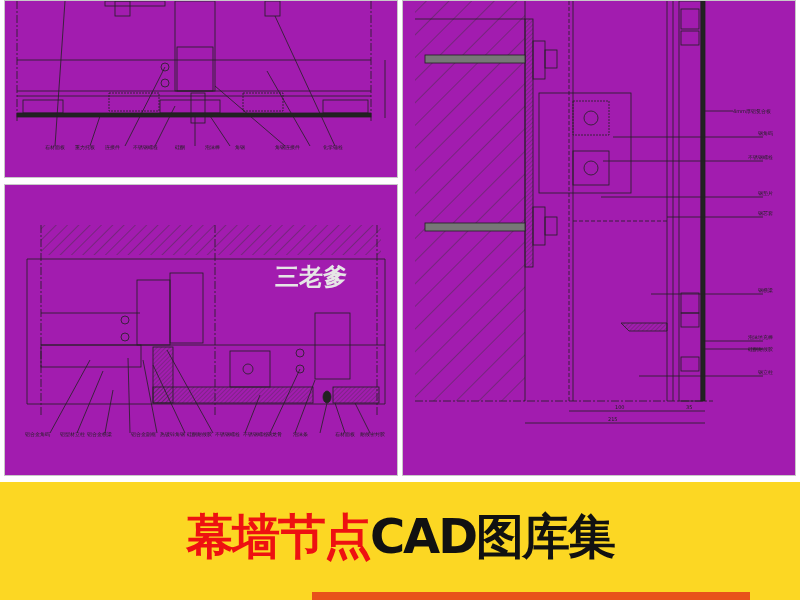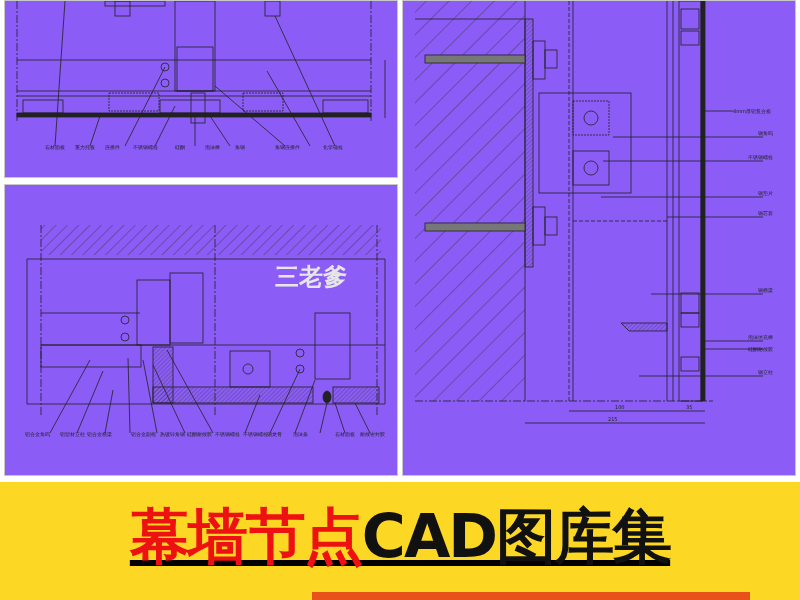--- a/index.html
+++ b/index.html
@@ -1,24 +1,24 @@
 <!DOCTYPE html>
 <html><head>
 <meta charset="utf-8">
 <style>
   html,body{margin:0;padding:0;}
   body{width:800px;height:600px;background:#ffffff;overflow:hidden;position:relative;font-family:"DejaVu Sans",sans-serif;}
-  .panel{position:absolute;background:#8b5cf6;border:1px solid #c8c8c8;box-sizing:border-box;overflow:hidden;}
+  .panel{position:absolute;background:#a21caf;border:1px solid #c8c8c8;box-sizing:border-box;overflow:hidden;}
   #p1{left:4px;top:0;width:394px;height:178px;}
   #p2{left:4px;top:184px;width:394px;height:292px;}
   #p3{left:402px;top:0;width:394px;height:476px;}
   svg{position:absolute;left:0;top:0;}
   .lbl{font-size:5px;fill:#222;}
   .banner{position:absolute;left:0;top:482px;width:800px;height:118px;background:#fcd723;}
-  .title{position:absolute;left:0;top:494px;width:800px;text-align:center;font-family:"DejaVu Sans",sans-serif;font-weight:900;font-size:60px;letter-spacing:-2px;line-height:84px;text-decoration:underline;}
+  .title{position:absolute;left:0;top:494px;width:800px;text-align:center;font-family:"DejaVu Sans",sans-serif;font-weight:900;font-size:48px;letter-spacing:-2px;line-height:84px;}
   .title .red{color:#ee1111;}
   .title .black{color:#111111;}
   .underline{position:absolute;left:312px;top:592px;width:438px;height:8px;background:#e8521a;}
   .watermark{position:absolute;font-size:24px;color:#e6e6e6;font-weight:700;}
 </style>
 </head>
 <body>
 
 <div class="panel" id="p1">
   <svg width="394" height="178" viewBox="0 0 394 178">

